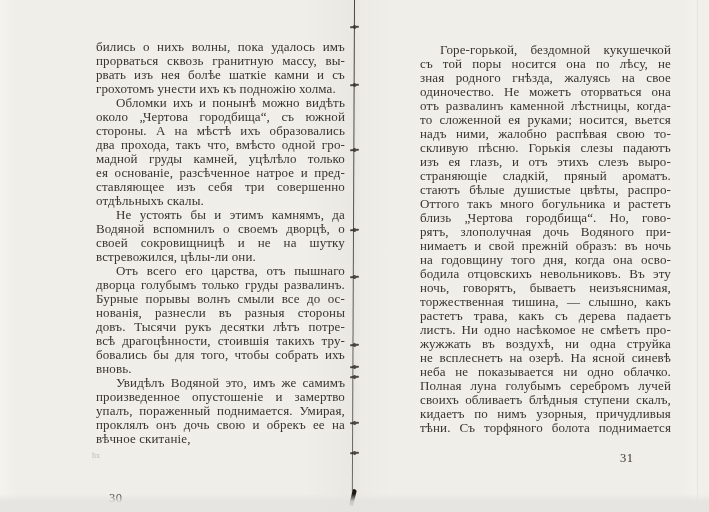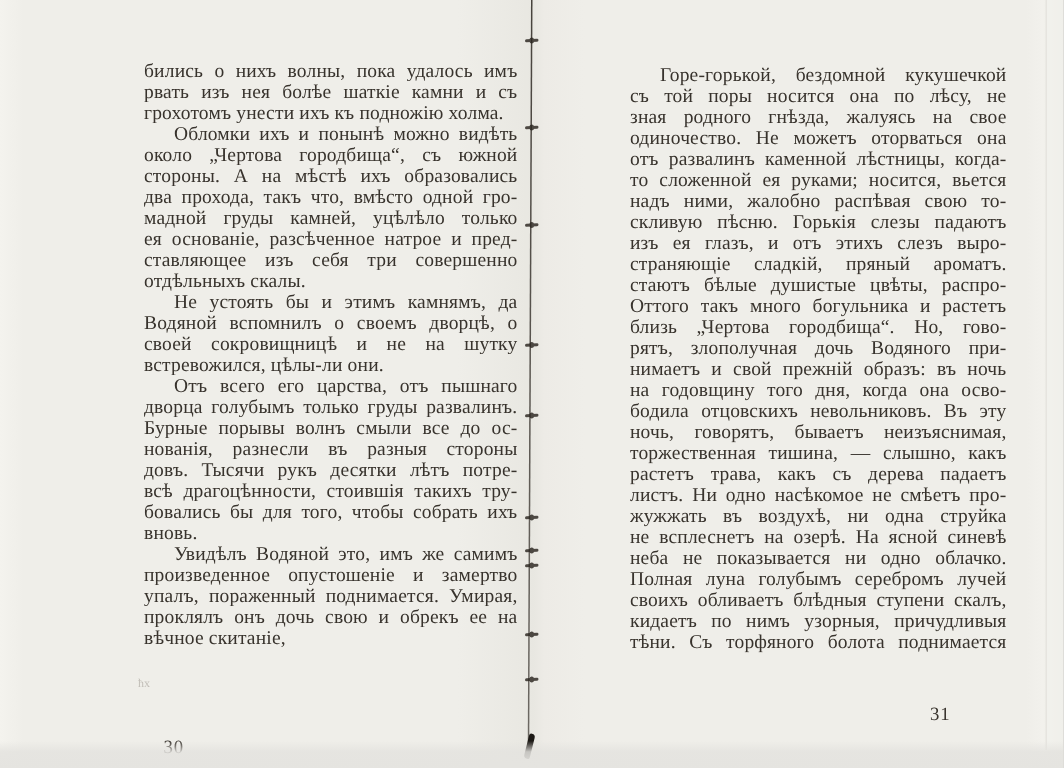--- a/index.html
+++ b/index.html
@@ -15,21 +15,21 @@
   }
   .page-col{position:absolute;font-size:13px;letter-spacing:0.12px;}
   .col-left{left:96px;top:40px;width:249px;}
   .col-right{left:420px;top:43px;width:251px;}
   .line{height:14px;line-height:14px;display:flex;justify-content:space-between;overflow:hidden;}
   .line span{white-space:nowrap;}
   .line.plain{display:block;white-space:nowrap;}
   .line.indent{padding-left:20px;}
   .pagenum{position:absolute;font-size:12.5px;letter-spacing:0.5px;}
   .pagenum.left{left:109px;top:463px;margin-top:28px;}
-  .pagenum.right{left:620px;top:469px;text-align:center;}
+  .pagenum.right{left:620px;top:451px;text-align:center;}
   .spine-thread{
     position:absolute;left:354px;top:0;width:1px;height:506px;
     background:linear-gradient(180deg,rgba(43,38,32,0.85),rgba(43,38,32,0.65));
     transform:rotate(0.25deg);transform-origin:top center;
   }
   .stitch{position:absolute;width:9px;height:2px;background:var(--thread,#2b2620);
     left:350px;opacity:0.82;border-radius:1px;transform:rotate(-4deg);}
   .stitch::after{content:"";position:absolute;left:3px;top:-1px;width:3px;height:4px;
     background:var(--thread,#2b2620);border-radius:2px;}
   .thread-knot{position:absolute;left:351px;top:489px;width:4px;height:17px;
@@ -52,20 +52,27 @@
       <div class="line">
         <span>бились</span>
         <span>о</span>
         <span>нихъ</span>
         <span>волны,</span>
         <span>пока</span>
         <span>удалось</span>
         <span>имъ</span>
       </div>
       <div class="line">
+        <span>прорваться</span>
+        <span>сквозь</span>
+        <span>гранитную</span>
+        <span>массу,</span>
+        <span>вы-</span>
+      </div>
+      <div class="line">
         <span>рвать</span>
         <span>изъ</span>
         <span>нея</span>
         <span>болѣе</span>
         <span>шаткіе</span>
         <span>камни</span>
         <span>и</span>
         <span>съ</span>
       </div>
       <div class="line plain">грохотомъ унести ихъ къ подножію холма.</div>

